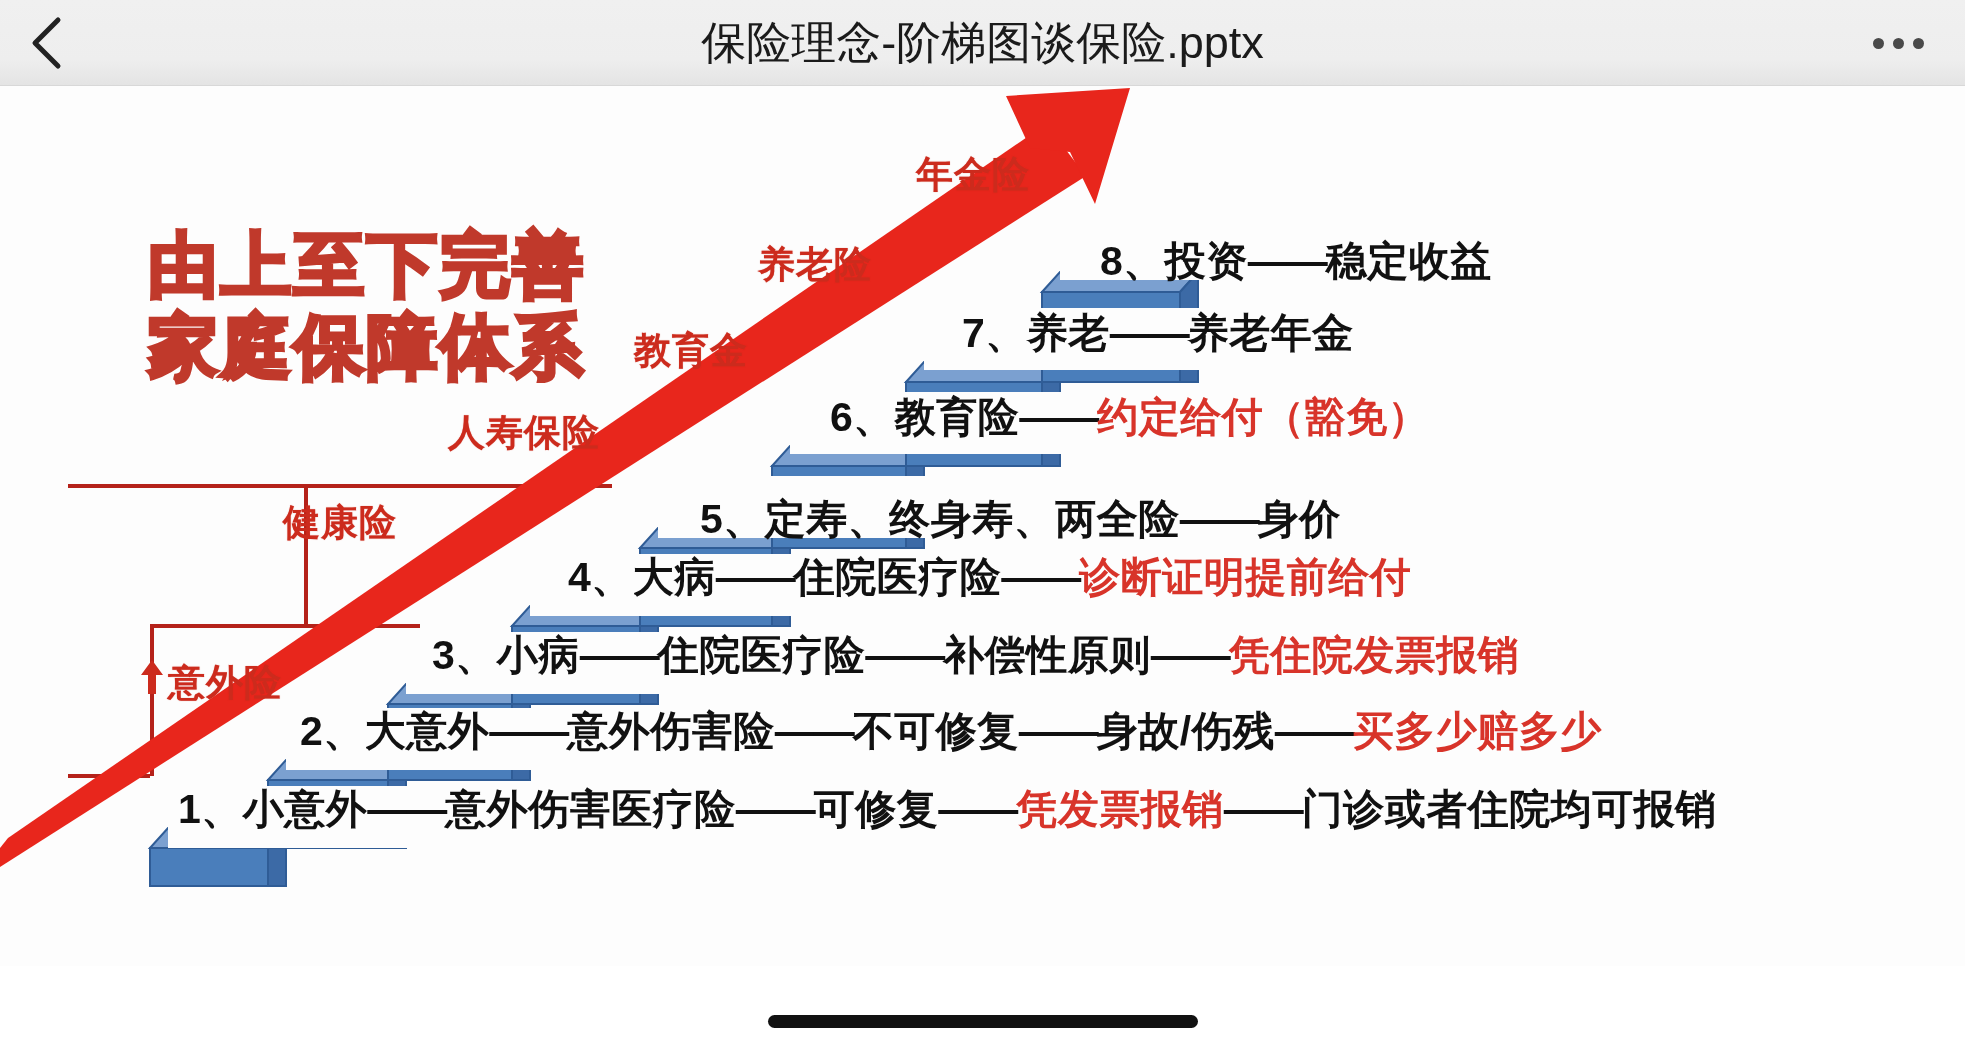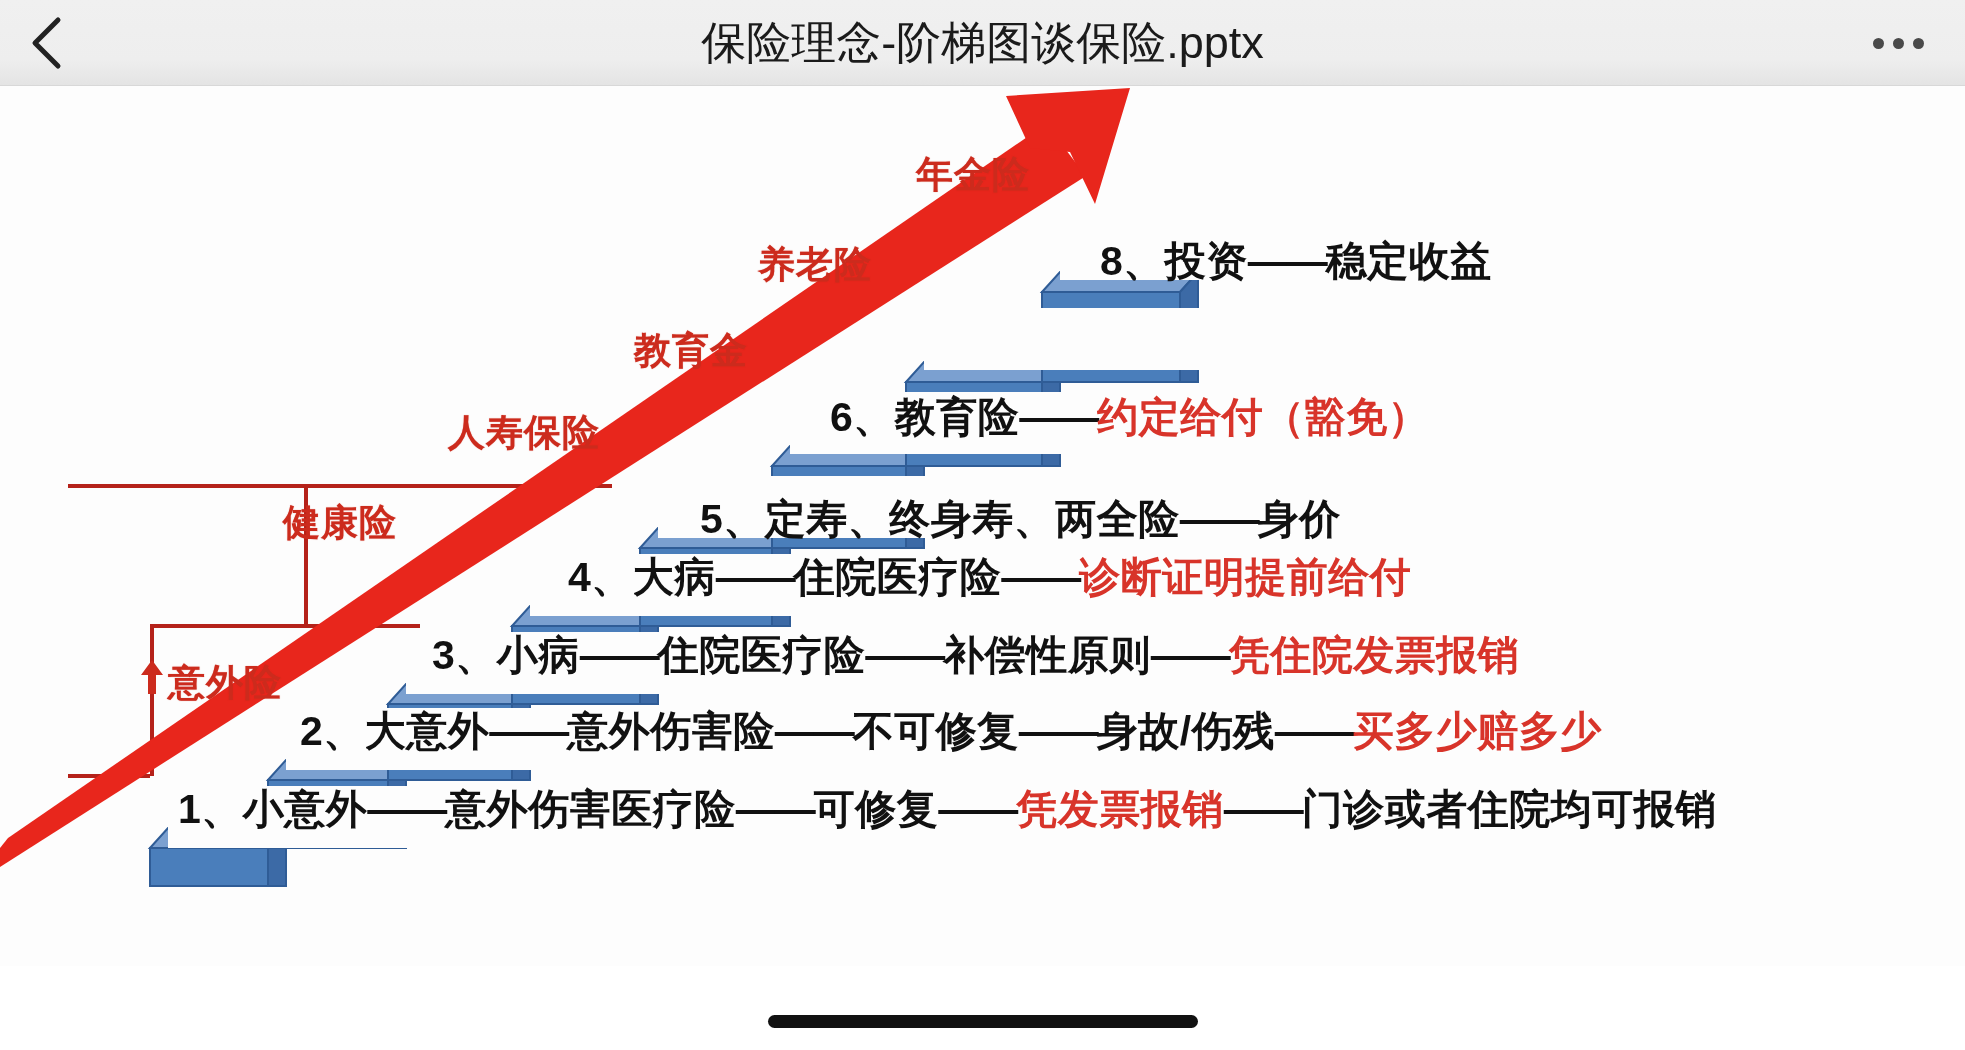--- a/index.html
+++ b/index.html
@@ -199,20 +199,24 @@
       <line x1="306" y1="400" x2="306" y2="540"></line>
       <line x1="68" y1="690" x2="150" y2="690"></line>
     </g>
 
     <g>
       <polygon points="-30,800 8,752 1046,38 1086,90" fill="#e8261c"></polygon>
       <polygon points="1006,10 1130,2 1095,118 1070,66 1030,62" fill="#e8261c"></polygon>
     </g>
   </svg>
 
+  <div class="headline">
+    <div>由上至下完善</div>
+    <div>家庭保障体系</div>
+  </div>
 
   <div class="stage-label with-arrow" style="left:140px; top:572px;">
     <svg class="stage-arrow" viewBox="0 0 24 34">
       <polygon points="12,0 23,15 16,15 16,34 8,34 8,15 1,15" fill="#cc2b1d"></polygon>
     </svg>
     <span>意外险</span>
   </div>
 
   <div class="stage-label" style="left:283px; top:412px;">
     <span>健康险</span>
@@ -228,20 +232,21 @@
 
   <div class="stage-label" style="left:758px; top:154px;text-align:right;">
     <span>养老险</span>
   </div>
 
   <div class="stage-label" style="left:916px; top:64px;">
     <span>年金险</span>
   </div>
 
   <div class="row" style="left:1100px; top:130px;margin-top:18px;"><span>8、</span><span class="">投资</span><span class="dash">——</span><span class="">稳定收益</span></div>
+  <div class="row" style="left:962px;  top:220px;"><span>7、</span><span class="">养老</span><span class="dash">——</span><span class="">养老年金</span></div>
   <div class="row" style="left:830px;  top:304px;"><span>6、</span><span class="">教育险</span><span class="dash">——</span><span class="hl ">约定给付（豁免）</span></div>
   <div class="row" style="left:700px;  top:386px;margin-top:20px;"><span>5、</span><span class="">定寿、终身寿、两全险</span><span class="dash">——</span><span class="">身价</span></div>
   <div class="row" style="left:568px;  top:464px;"><span>4、</span><span class="">大病</span><span class="dash">——</span><span class="">住院医疗险</span><span class="dash">——</span><span class="hl ">诊断证明提前给付</span></div>
   <div class="row" style="left:432px;  top:542px;"><span>3、</span><span class="">小病</span><span class="dash">——</span><span class="">住院医疗险</span><span class="dash">——</span><span class="">补偿性原则</span><span class="dash">——</span><span class="hl ">凭住院发票报销</span></div>
   <div class="row" style="left:300px;  top:618px;"><span>2、</span><span class="">大意外</span><span class="dash">——</span><span class="">意外伤害险</span><span class="dash">——</span><span class="">不可修复</span><span class="dash">——</span><span class="">身故/伤残</span><span class="dash">——</span><span class="hl ">买多少赔多少</span></div>
   <div class="row" style="left:178px;  top:696px;"><span>1、</span><span class="">小意外</span><span class="dash">——</span><span class="">意外伤害医疗险</span><span class="dash">——</span><span class="">可修复</span><span class="dash">——</span><span class="hl ">凭发票报销</span><span class="dash">——</span><span class="">门诊或者住院均可报销</span></div>
 
 </div>
 
 <div class="bottom-strip"></div>

